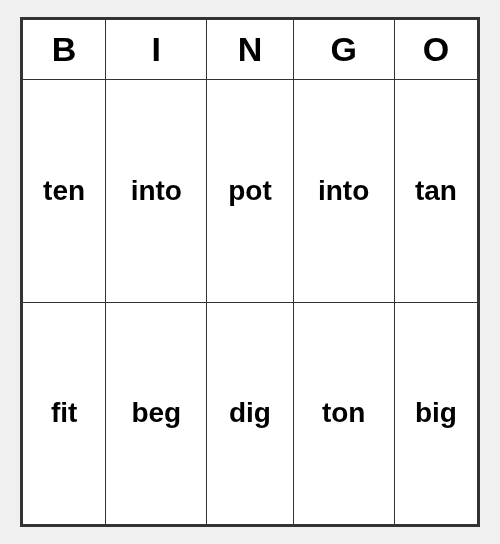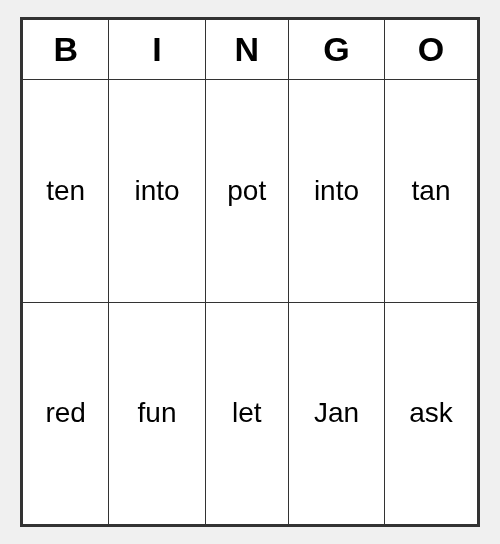--- a/index.html
+++ b/index.html
@@ -30,21 +30,21 @@
       height: 100%;
       border-collapse: collapse;
     }
 
     .bingo-table td,
     .bingo-table th {
       border: 1.5px solid #333;
       text-align: center;
       vertical-align: middle;
       font-size: 28px;
-      font-weight: normal;
+      font-weight: bold;
     }
 
     .bingo-table thead th {
       font-size: 34px;
       font-weight: bold;
       height: 60px;
     }
 
     .bingo-table tbody td {
       height: 88px;
@@ -66,21 +66,21 @@
     </thead>
     <tbody id="bingo-body">
     <tr>
           <td>ten</td>
           <td>into</td>
           <td>pot</td>
           <td>into</td>
           <td>tan</td>
         </tr>
         <tr>
-          <td>red</td>
-          <td>fun</td>
-          <td>let</td>
-          <td>Jan</td>
-          <td>ask</td>
+          <td>fit</td>
+          <td>beg</td>
+          <td>dig</td>
+          <td>ton</td>
+          <td>big</td>
         </tr>
       </tbody>
   </table>
 </div>
 
 </body></html>

